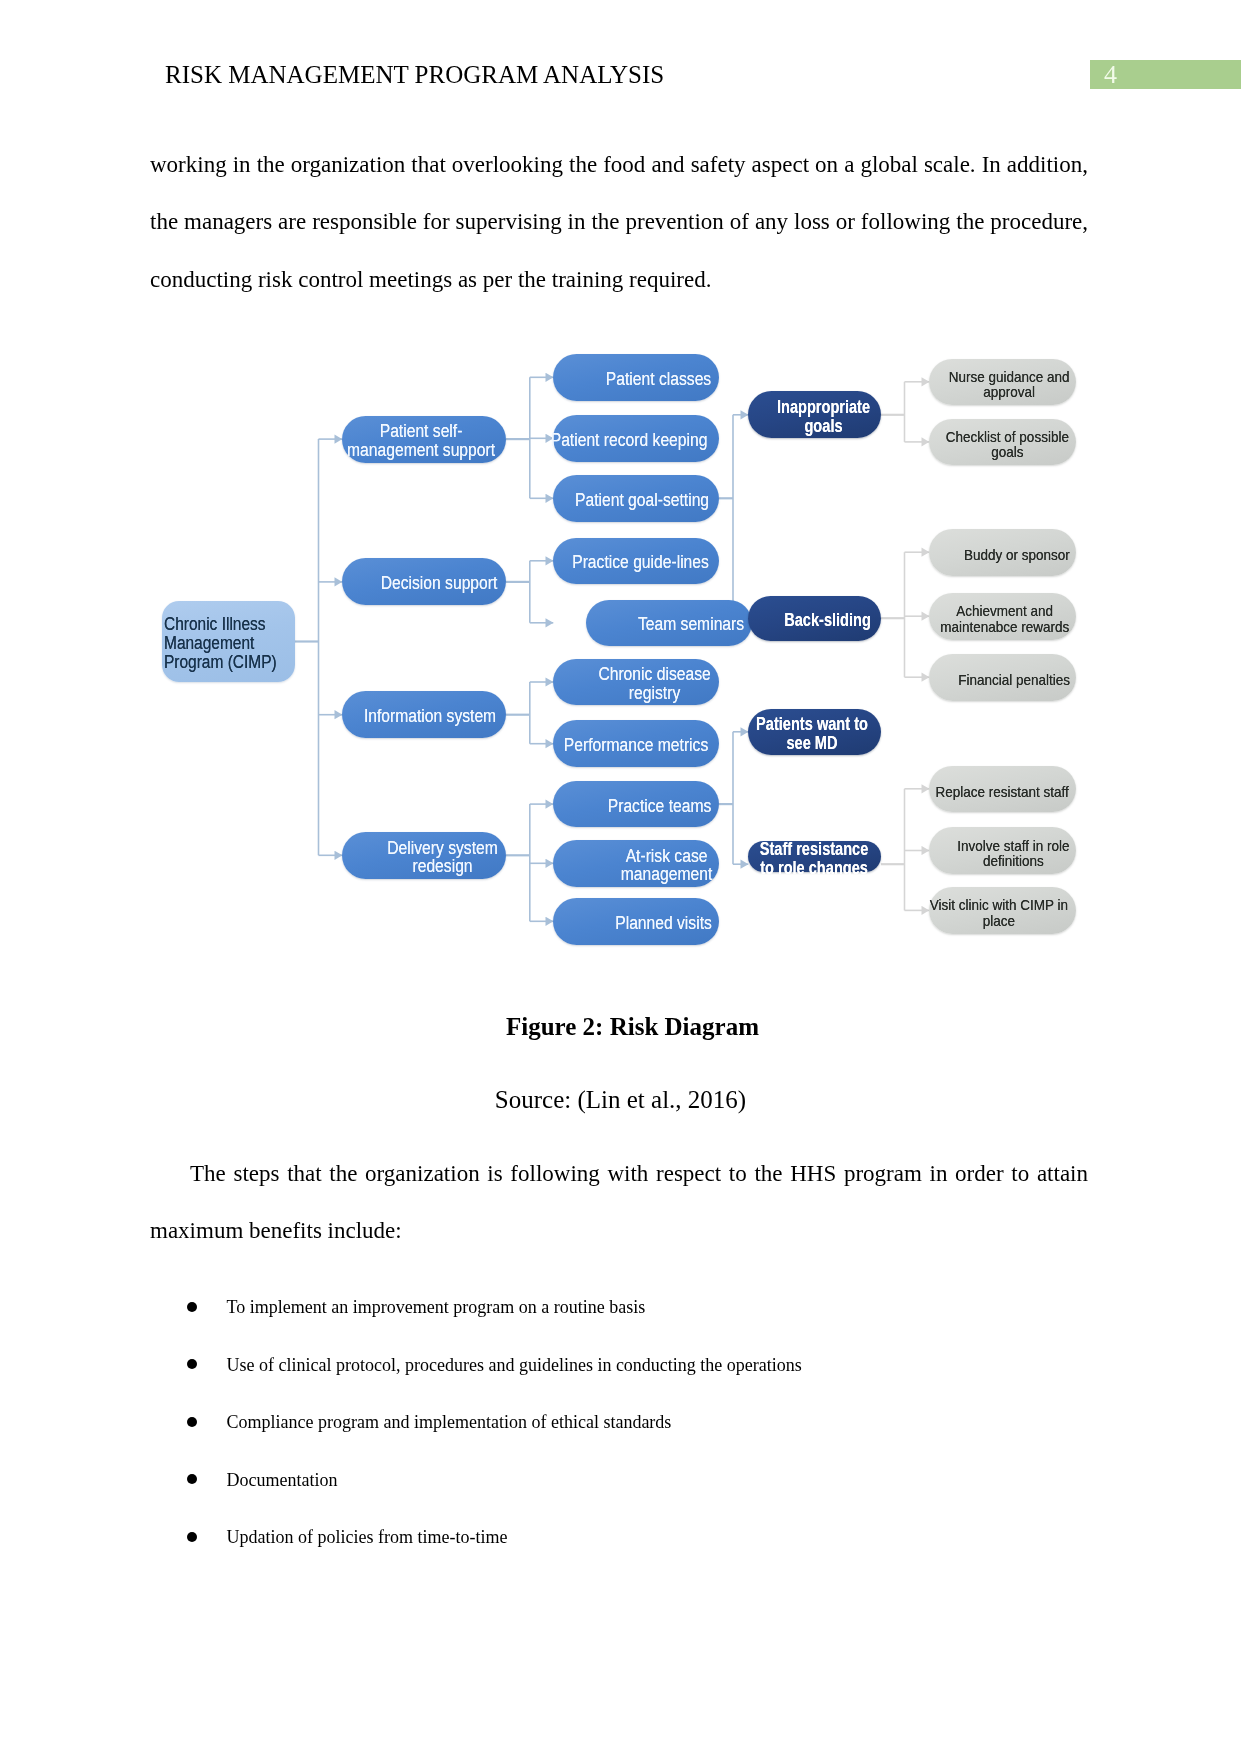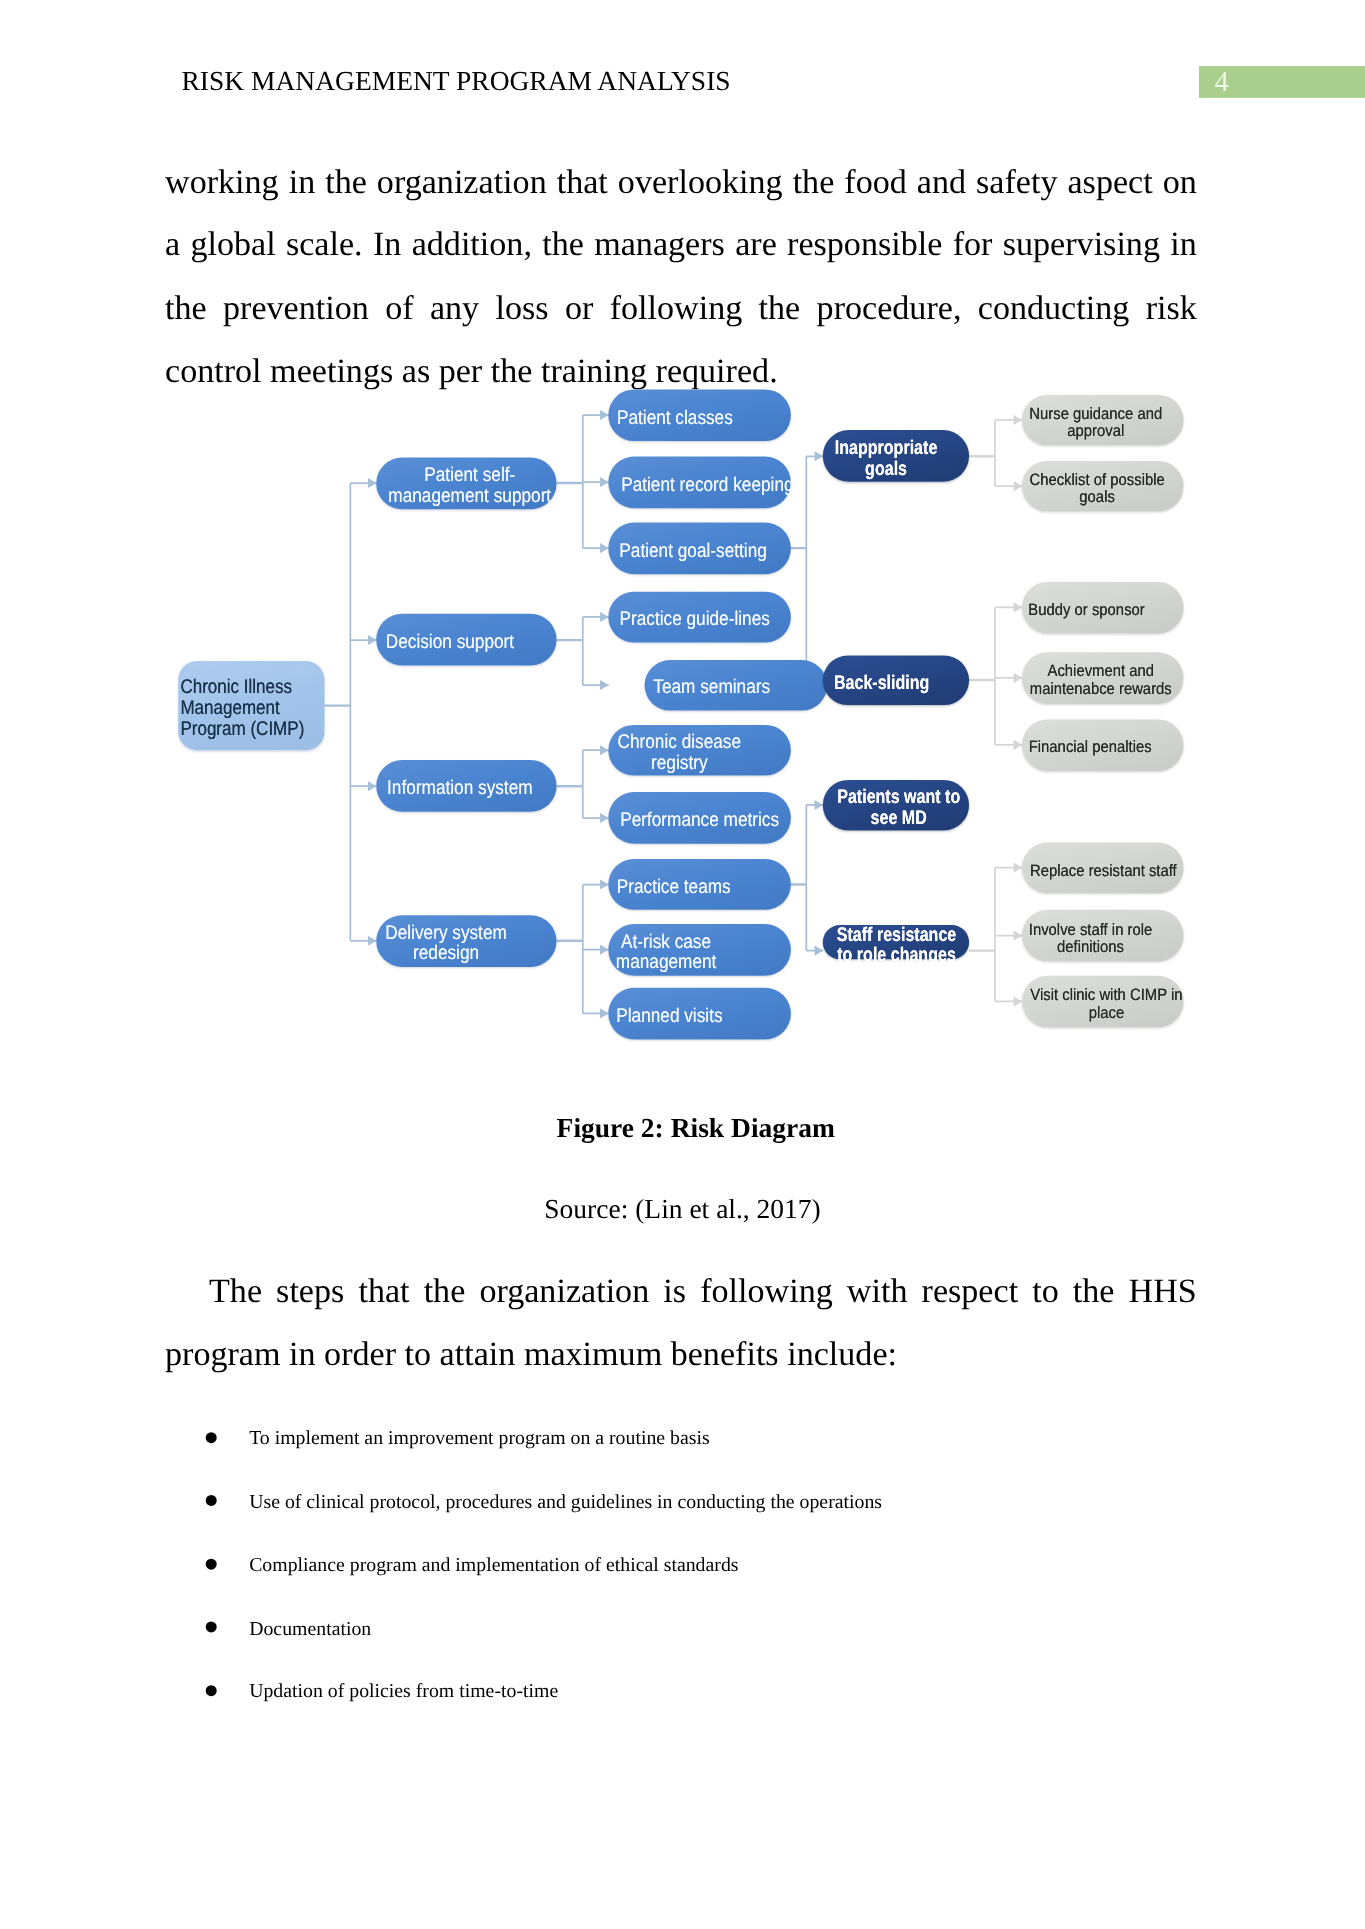--- a/index.html
+++ b/index.html
@@ -4,31 +4,31 @@
 <title>Risk Management Program Analysis</title>
 <style>
 html,body{margin:0;padding:0;background:#ffffff;}
 body{width:1241px;height:1754px;position:relative;overflow:hidden;
   font-family:"Liberation Serif",serif;color:#000000;
   -webkit-font-smoothing:antialiased;}
 .page{position:absolute;left:0;top:0;width:1241px;height:1754px;will-change:transform;}
 .hdr{position:absolute;left:165px;top:61px;font-size:25px;white-space:nowrap;text-align:center;}
 .pgbadge{position:absolute;left:1090px;top:60px;width:151px;height:29px;background:#A9CE8E;}
 .pgnum{position:absolute;left:1104px;top:60px;font-size:26px;color:#F2FBE9;}
-p.body{position:absolute;margin:0;left:150px;width:938px;font-size:31px;line-height:57.3px;text-align:justify;}
+p.body{position:absolute;margin:0;left:150px;width:938px;font-size:23px;line-height:57.3px;text-align:justify;}
 .figcap{position:absolute;width:1241px;text-align:center;font-size:25px;font-weight:bold;padding-left:12px;}
 .figsrc{position:absolute;width:1241px;text-align:center;font-size:25px;}
 ul.blist{position:absolute;margin:0;padding:0;list-style:none;left:0;top:0;width:1241px;}
 li.bul{position:absolute;left:187px;width:950px;font-size:18px;height:30px;line-height:30px;}
 .bdot{position:absolute;left:0;top:9.5px;width:10px;height:10px;border-radius:50%;background:#000;}
 .btxt{position:absolute;left:39.5px;top:0;white-space:nowrap;}
 
 .diagram{position:absolute;left:0;top:0;width:1241px;height:1754px;filter:blur(0.4px);}
 .conn{position:absolute;left:0;top:0;}
-.node{position:absolute;display:flex;align-items:center;justify-content:flex-start;box-sizing:border-box;}
+.node{position:absolute;display:flex;align-items:center;justify-content:flex-end;box-sizing:border-box;}
 .node .lbl{display:block;text-align:center;font-family:"Liberation Sans",sans-serif;position:relative;top:2px;}
 .node .lbl span{display:block;white-space:nowrap;}
 .root{background:linear-gradient(168deg,#AFCCEE 0%,#A3C4EA 45%,#9BBEE6 100%);border-radius:17px;justify-content:flex-end;box-shadow:0 1px 2px rgba(60,90,130,0.2);}
 .root .lbl{text-align:left;color:#17314A;font-size:18px;line-height:18.7px;
   transform:scaleX(0.86);transform-origin:left center;margin-left:13px;text-shadow:0 0 0.5px rgba(23,49,74,0.9);}
 .lvl1,.lvl2{background:linear-gradient(168deg,#5A8FD6 0%,#4B84D0 45%,#4179C4 100%);border-radius:999px;box-shadow:0 1px 2px rgba(40,60,90,0.22);}
 .lvl1 .lbl,.lvl2 .lbl{color:#F2F8FF;font-size:18px;line-height:18.7px;
   transform:scaleX(0.87);text-shadow:0 0 0.6px rgba(242,248,255,0.95);}
 .risk{background:linear-gradient(168deg,#2B4E91 0%,#264584 48%,#1F3B72 100%);border-radius:999px;box-shadow:0 1px 2px rgba(20,35,60,0.3);}
 .risk .lbl{color:#FFFFFF;font-size:18px;font-weight:bold;line-height:18.7px;
@@ -249,21 +249,21 @@
       </div>
 <div class="node mit" style="left:929px;top:886.8px;width:147px;height:47.2px">
         <div class="lbl">
           <span>Visit clinic with CIMP in</span>
           <span>place</span>
         </div>
       </div>
   </div>
 
   <div class="figcap" style="top:1013px">Figure 2: Risk Diagram</div>
-  <div class="figsrc" style="top:1085.5px">Source: (Lin et al., 2017)</div>
+  <div class="figsrc" style="top:1085.5px">Source: (Lin et al., 2016)</div>
 
   <p class="body" style="top:1145px;text-indent:40px">The steps that the organization is following with respect to the HHS program in order to attain maximum benefits include:</p>
 
   <ul class="blist">
 <li class="bul" style="top:1292.0px">
         <span class="bdot"></span>
         <span class="btxt">To implement an improvement program on a routine basis</span>
       </li>
       <li class="bul" style="top:1349.7px">
         <span class="bdot"></span>

